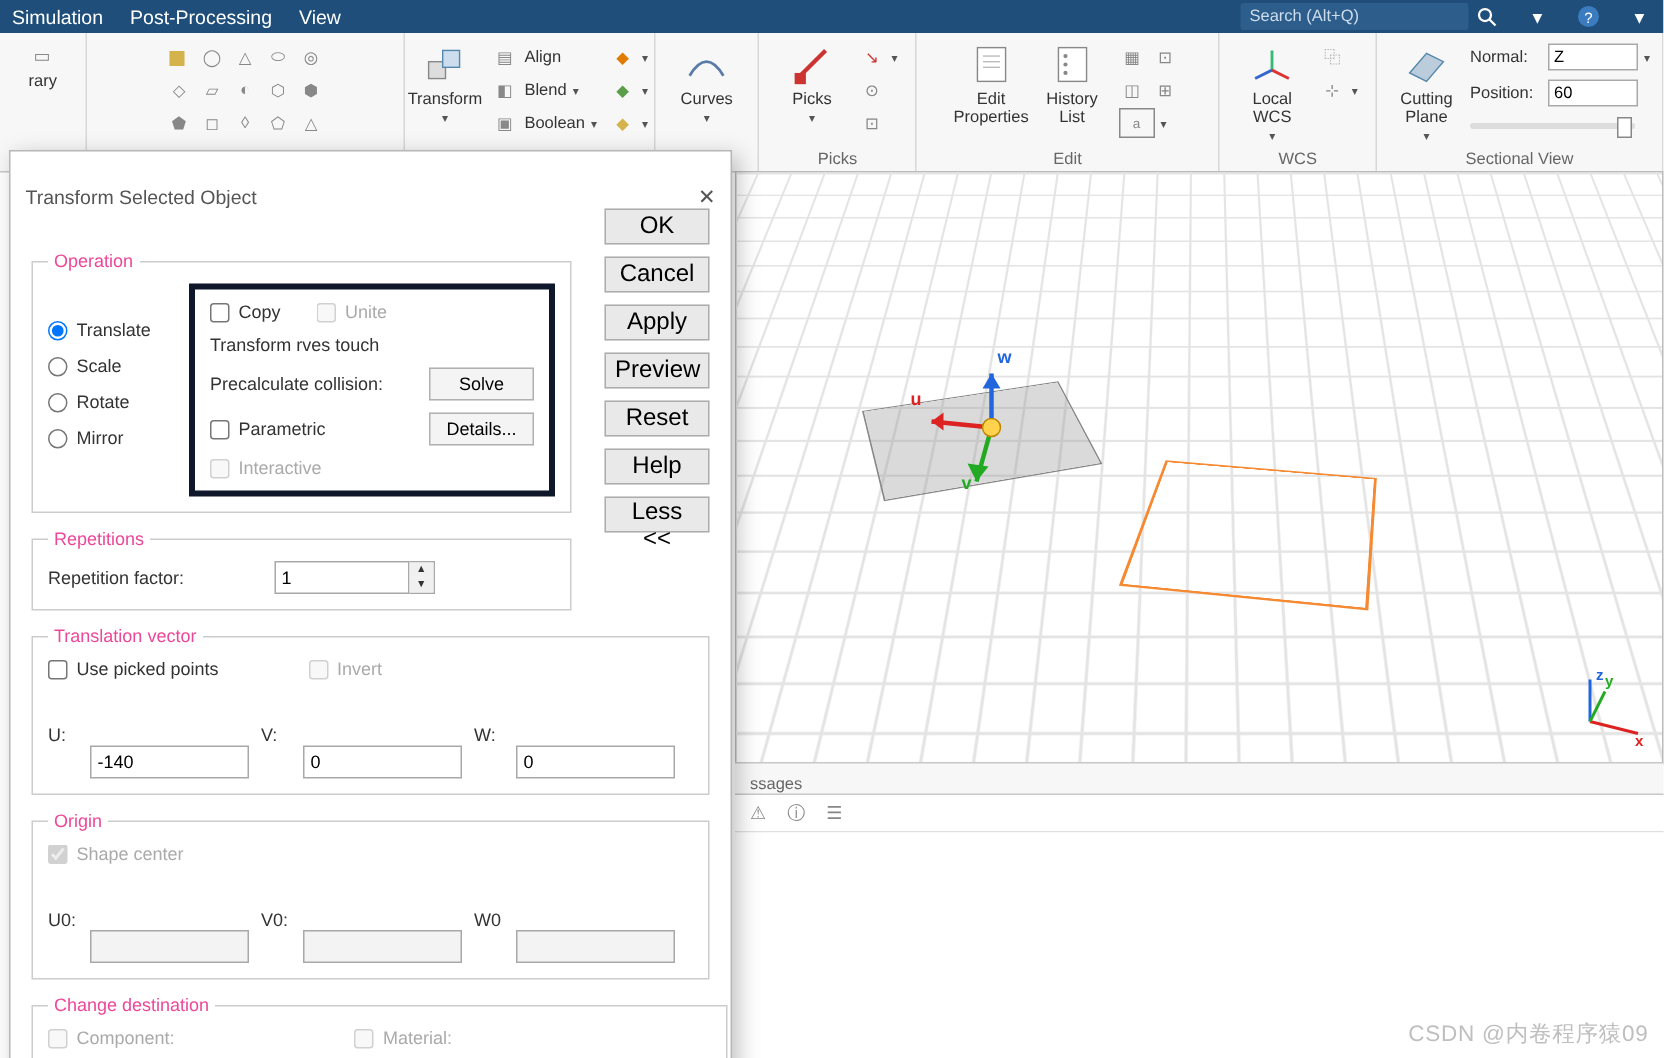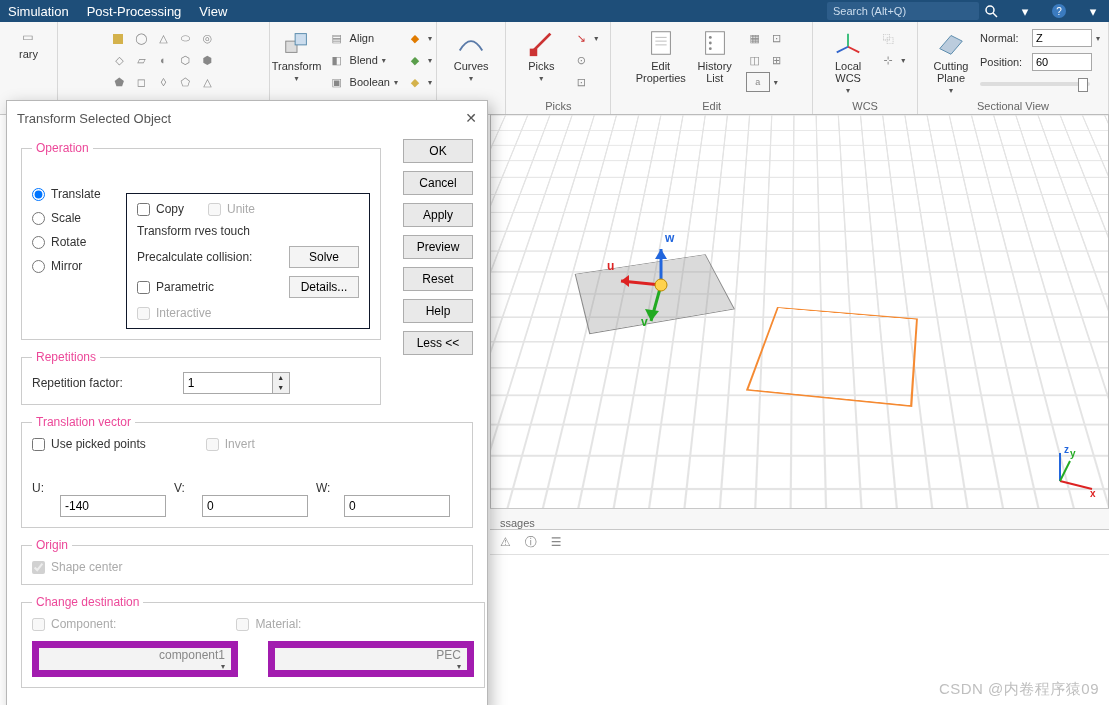--- a/index.html
+++ b/index.html
@@ -38,35 +38,35 @@
     background-size:16px 16px;transform:perspective(600px) rotateX(35deg) scale(1.8) translateY(-40px);}
   .msgbar{position:absolute;left:490px;right:0;bottom:175px;height:20px;border-top:1px solid #c8c8c8;border-bottom:1px solid #c8c8c8;display:flex;align-items:flex-end;font-size:11px;background:#f7f7f7;}
   .msgbar .tab{padding:0 10px;color:#666;}
   .msgtools{position:absolute;left:490px;right:0;bottom:150px;height:24px;display:flex;align-items:center;gap:14px;padding-left:10px;border-bottom:1px solid #e0e0e0;}
   .msgtools span{color:#888;}
   .whitespace{position:absolute;left:0;right:0;bottom:0;height:150px;background:#fff;}
   .watermark{position:absolute;right:10px;bottom:6px;color:#bfbfbf;font-size:15px;font-family:sans-serif;letter-spacing:0.5px;}
 
   
   .dialog{position:absolute;left:6px;top:100px;width:480px;background:#fff;border:1px solid #b7b7b7;box-shadow:4px 4px 14px rgba(0,0,0,0.25);font-size:12px;}
-  .dlg-title{height:28px;display:flex;align-items:center;padding:3px 10px;color:#555;font-size:13px;}
+  .dlg-title{height:28px;display:flex;align-items:center;padding:16px 10px;color:#555;font-size:13px;}
   .dlg-title .x{margin-left:auto;font-size:14px;color:#555;cursor:default;}
   .dlg-body{padding:6px 14px 14px 14px;}
   fieldset{border:1px solid #ccc;margin:0 0 10px 0;padding:8px 10px 10px 10px;}
   legend{color:#ec4899;padding:0 4px;font-size:12px;}
   .ops-row{display:flex;gap:8px;}
   .radios{display:flex;flex-direction:column;gap:10px;padding-top:4px;margin-top:20px;}
   .radios label,.cb-lbl{display:flex;align-items:center;gap:6px;font-size:12px;}
   input[type=radio],input[type=checkbox]{margin:0;}
   .cb-lbl.disabled{color:#aaa;}
-  .inner-box{border:1px solid #0f172a;padding:8px 10px;flex:1;display:flex;flex-direction:column;gap:8px;margin-top:30px;}
+  .inner-box{border:4px solid #0f172a;padding:8px 10px;flex:1;display:flex;flex-direction:column;gap:8px;}
   .row-sb{display:flex;align-items:center;justify-content:space-between;gap:6px;}
   .sbtn{min-width:70px;height:22px;border:1px solid #b0b0b0;background:#f4f4f4;font-size:12px;padding:0 8px;}
   .btn-col{position:absolute;right:14px;top:38px;display:flex;flex-direction:column;gap:8px;}
-  .btn-col button{width:70px;height:24px;border:1px solid #adadad;background:#e9e9e9;font-size:12px;}
+  .btn-col button{width:70px;height:24px;border:1px solid #adadad;background:#e9e9e9;font-size:16px;}
   .spin{display:flex;}
   .spin input{width:80px;height:20px;border:1px solid #a8a8a8;padding:0 4px;font-size:12px;}
   .spin .arrows{display:flex;flex-direction:column;width:16px;border:1px solid #a8a8a8;border-left:none;}
   .spin .arrows div{flex:1;font-size:7px;text-align:center;line-height:9px;background:#f0f0f0;}
   .uvw{display:flex;align-items:center;gap:8px;margin-top:8px;}
   .uvw label{width:20px;}
   .uvw input{width:96px;height:20px;border:1px solid #a8a8a8;padding:0 4px;font-size:12px;margin-top:36px;}
   .uvw input[disabled]{background:#f3f3f3;color:#999;}
   .combo{width:180px;height:22px;border:7px solid #a21caf;background:#f3f3f3;color:#888;display:flex;align-items:flex-end;padding:0 6px;justify-content:space-between;font-size:12px;flex-direction:column;}
 
@@ -485,20 +485,28 @@
           <input value="0" style="">
       </div>
     </fieldset>
 
     <fieldset>
       <legend>Origin</legend>
       <label class="cb-lbl disabled">
           <input type="checkbox" checked="" disabled="" style="">
           <span>Shape center</span>
         </label>
+      <div class="uvw">
+        <label>U0:</label>
+          <input disabled="" style="">
+        <label>V0:</label>
+          <input disabled="" style="">
+        <label>W0</label>
+          <input disabled="" style="">
+      </div>
     </fieldset>
 
     <fieldset>
       <legend>Change destination</legend>
       <div style="display:flex;gap:120px;margin-bottom:10px">
         <label class="cb-lbl disabled">
             <input type="checkbox" disabled="" style="">
             <span>Component:</span>
           </label>
         <label class="cb-lbl disabled">

